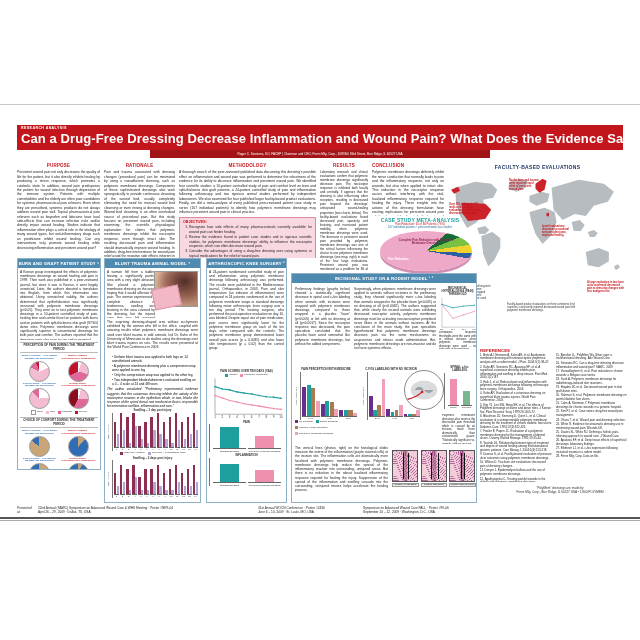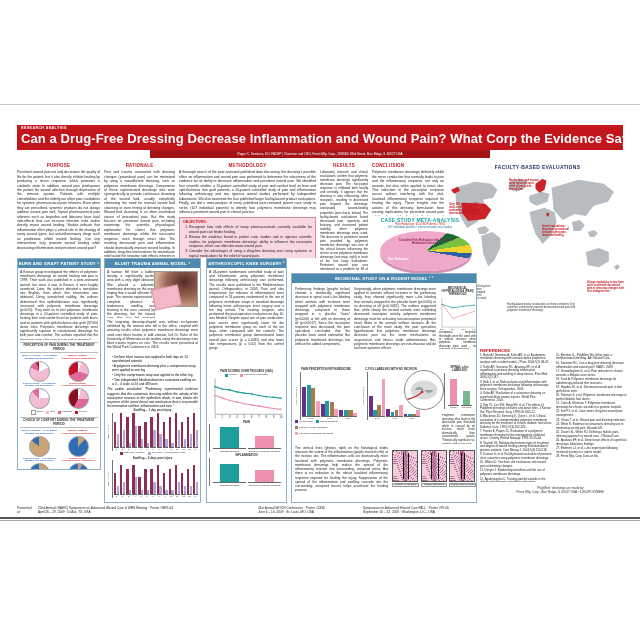--- a/index.html
+++ b/index.html
@@ -83,21 +83,21 @@
 </style>
 </head>
 <body>
 
 <div class="page">
 
   <div class="hairline" style="top:104px;"></div>
 
   <div class="banner" style="left:17px;top:125px;width:606px;height:25px;">
     <div class="eyebrow">RESEARCH ANALYSIS</div>
-    <div class="ptitle-main">Can a Drug-Free Dressing Decrease Inflammation and Wound Pain?  What Corp the Evidence Say?</div>
+    <div class="ptitle-main">Can a Drug-Free Dressing Decrease Inflammation and Wound Pain?  What Does the Evidence Say?</div>
   </div>
   <div class="byline" style="left:150px;top:150px;width:340px;">Roger C. Sessions, DO, FACEP   |   Chairman and CEO, Ferris Mfg. Corp., 16W300 83rd Street, Burr Ridge, IL 60527 USA</div>
 
   <div class="tcol" style="left:17px;top:163px;width:83px;height:94px;">
     <div class="rhead ctr">PURPOSE</div>
     <div>Persistent wound pain not only decreases the quality of life for the patient, but it also directly inhibits healing by producing a stress response, which promotes a catabolic state. In addition, wound pain predisposes the patient for wound infection through depression of the immune system. Patients with multiple comorbidities and the elderly are often poor candidates for systemic pharmaceutical pain relievers. Even when they are prescribed, systemic products do not always address wound pain well. Topical pharmaceutical pain relievers such as ibuprofen and lidocaine have local side-effects that can increase infection risks and/or directly impair wound healing. Studies indicate that inflammation often plays a critical role in the etiology of many wound types, but anti-inflammatory drugs such as prednisone inhibit wound healing. Can any interventions truly promote wound healing while decreasing inflammation and persistent wound pain?</div>
   </div>
 
   <div class="tcol" style="left:104px;top:163px;width:71px;height:94px;">
     <div class="rhead ctr">RATIONALE</div>

